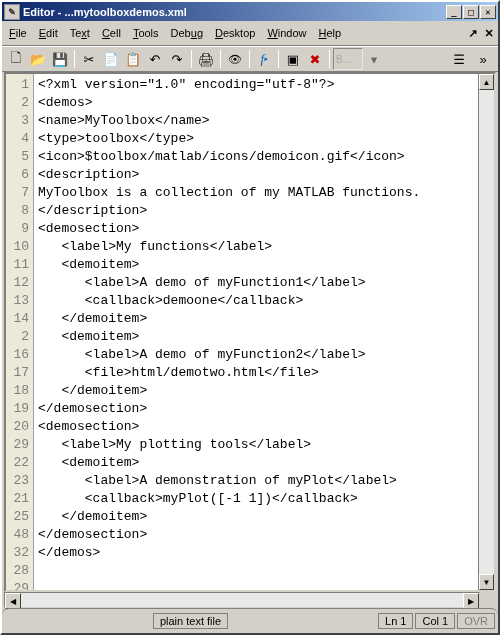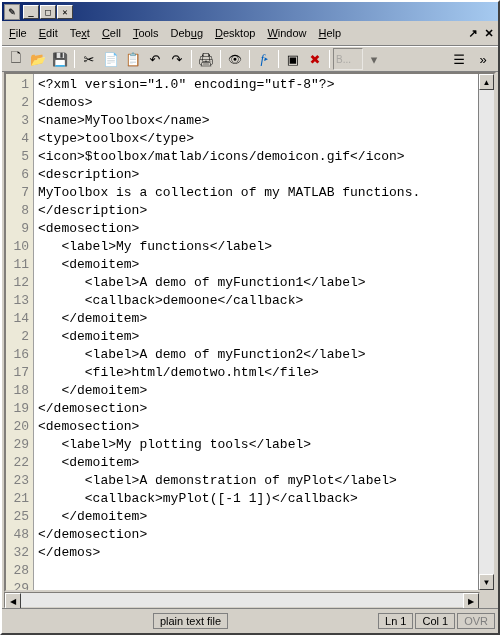--- a/index.html
+++ b/index.html
@@ -170,38 +170,40 @@
     border: 1px inset #d4d0c8;
     display:flex;
   }
   .statusbar {
     height: 20px;
     display: flex;
     align-items: center;
     border-top: 1px solid #808080;
     padding: 12px 2px;
     font-size: 11px;
+    border-radius: 7px;
   }
   .statusbar .cell {
     border: 1px solid #808080;
     padding: 1px 6px;
     margin: 1px;
     background: #d4d0c8;
     height: 16px;
     display:flex;align-items:center;
   }
   .statusbar .spacer { flex: 1; }
 </style>
 </head>
 <body>
 
 <div class="window">
 
   <div class="titlebar">
     <div class="icon">✎</div>
+    <div class="title">Editor - ...mytoolboxdemos.xml</div>
     <div class="winbtns">
       <div class="winbtn">_</div>
       <div class="winbtn">□</div>
       <div class="winbtn">✕</div>
     </div>
   </div>
 
   <div class="menubar">
     <div class="menuitem"><u>F</u><span>ile</span></div>
     <div class="menuitem"><u>E</u>dit</div>

